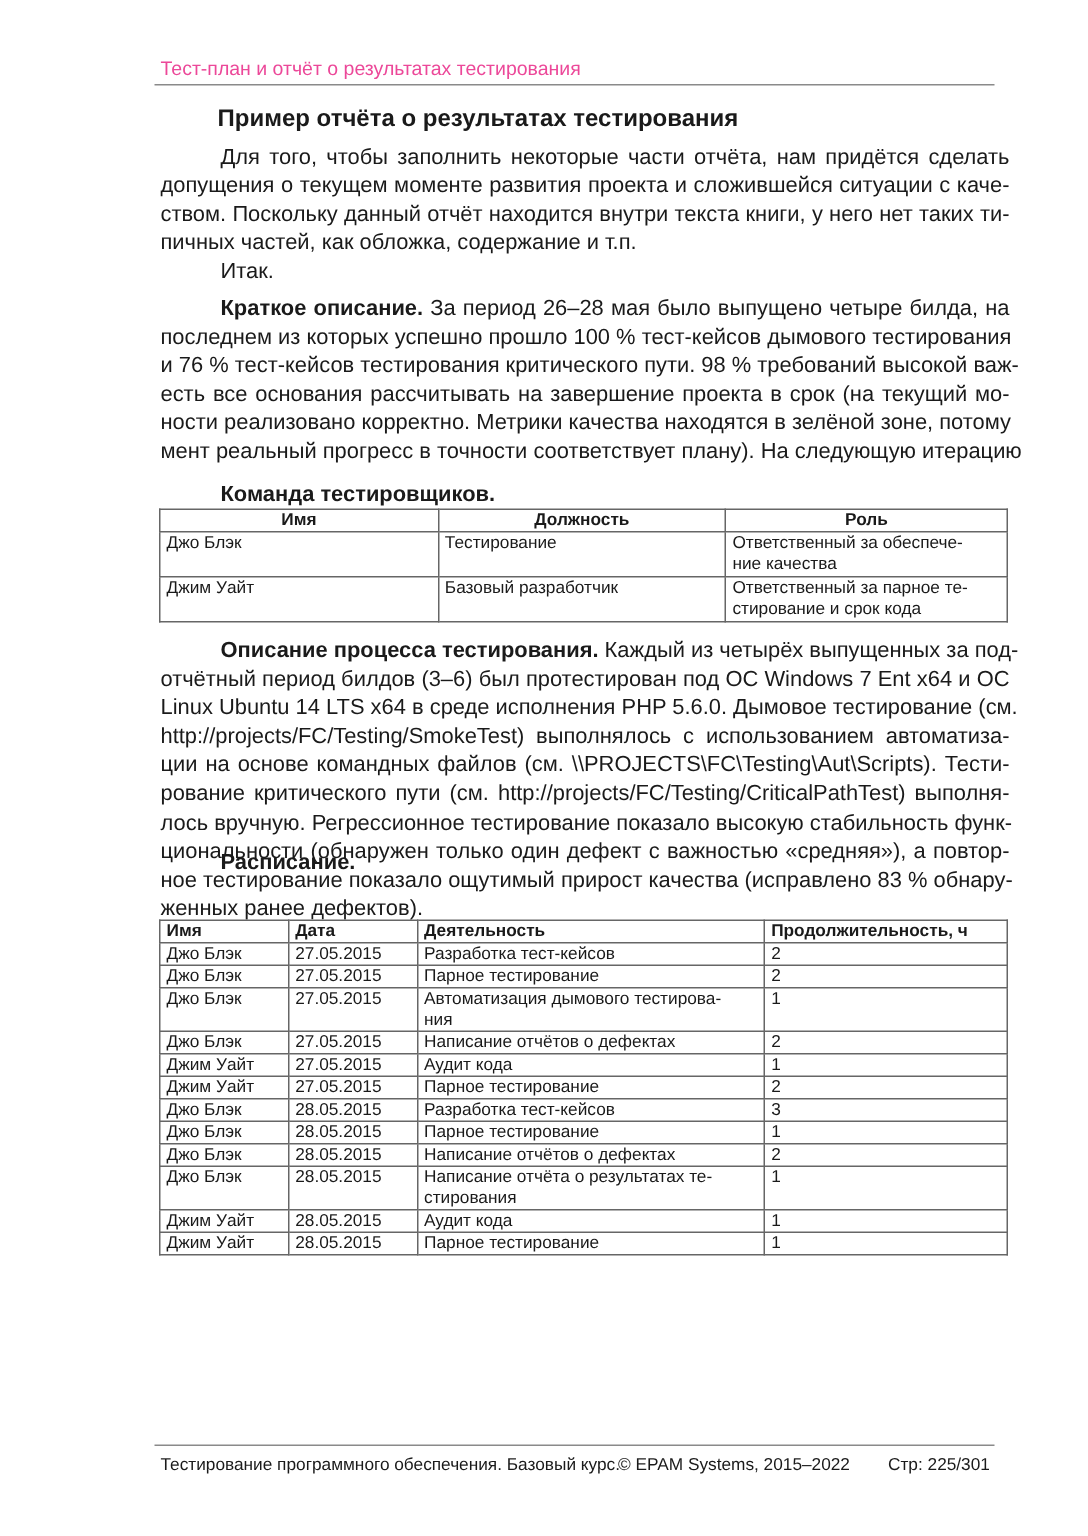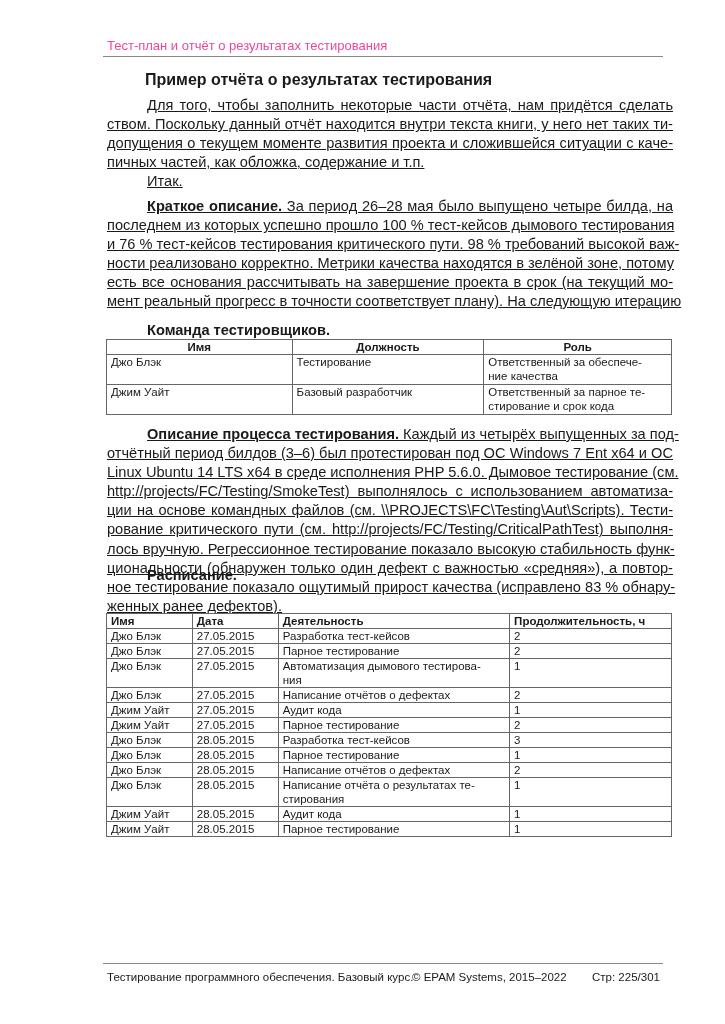--- a/index.html
+++ b/index.html
@@ -39,21 +39,20 @@
       margin: 0;
     }
     .para {
       position: absolute;
       left: 107px;
       width: 566px;
       font-size: 14.6px;
       line-height: 19.1px;
       text-align: justify;
       margin: 0;
-      text-decoration: underline;
     }
     .para .line {
       display: block;
       text-align: justify;
       text-align-last: justify;
       white-space: nowrap;
     }
     .para .line.last {
       text-align-last: left;
     }
@@ -122,32 +121,32 @@
 
 <div>
 
   <div class="header-text">Тест-план и отчёт о результатах тестирования</div>
   <div class="header-rule"></div>
 
   <h2 class="page-title">Пример отчёта о результатах тестирования</h2>
 
   <p class="para" style="top:96px;">
     <span class="line indent">Для того, чтобы заполнить некоторые части отчёта, нам придётся сделать</span>
+    <span class="line">допущения о текущем моменте развития проекта и сложившейся ситуации с каче-</span>
     <span class="line">ством. Поскольку данный отчёт находится внутри текста книги, у него нет таких ти-</span>
-    <span class="line">допущения о текущем моменте развития проекта и сложившейся ситуации с каче-</span>
     <span class="line last">пичных частей, как обложка, содержание и т.п.</span>
     <span class="line indent last">Итак.</span>
   </p>
 
   <p class="para" style="top:197px;">
     <span class="line indent"><span class="lead-bold">Краткое описание.</span><span> За период 26–28 мая было выпущено четыре билда, на</span></span>
     <span class="line">последнем из которых успешно прошло 100 % тест-кейсов дымового тестирования</span>
     <span class="line">и 76 % тест-кейсов тестирования критического пути. 98 % требований высокой важ-</span>
+    <span class="line">есть все основания рассчитывать на завершение проекта в срок (на текущий мо-</span>
     <span class="line">ности реализовано корректно. Метрики качества находятся в зелёной зоне, потому</span>
-    <span class="line">есть все основания рассчитывать на завершение проекта в срок (на текущий мо-</span>
     <span class="line">мент реальный прогресс в точности соответствует плану). На следующую итерацию</span>
   </p>
 
   <div class="table-caption" style="top:322px;">Команда тестировщиков.</div>
   <table id="team-table">
     <colgroup>
       <col style="width:186px">
       <col style="width:192px">
       <col style="width:188px">
     </colgroup>

